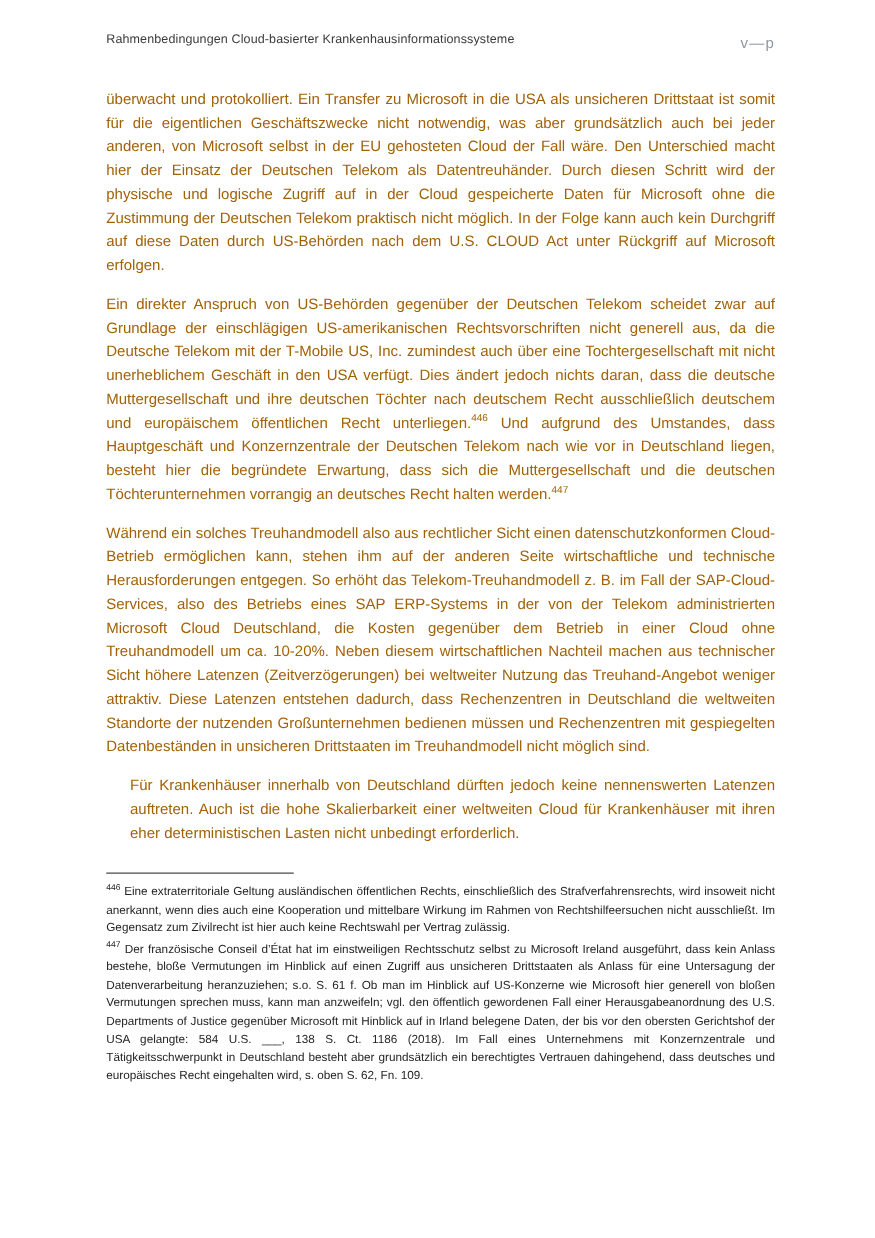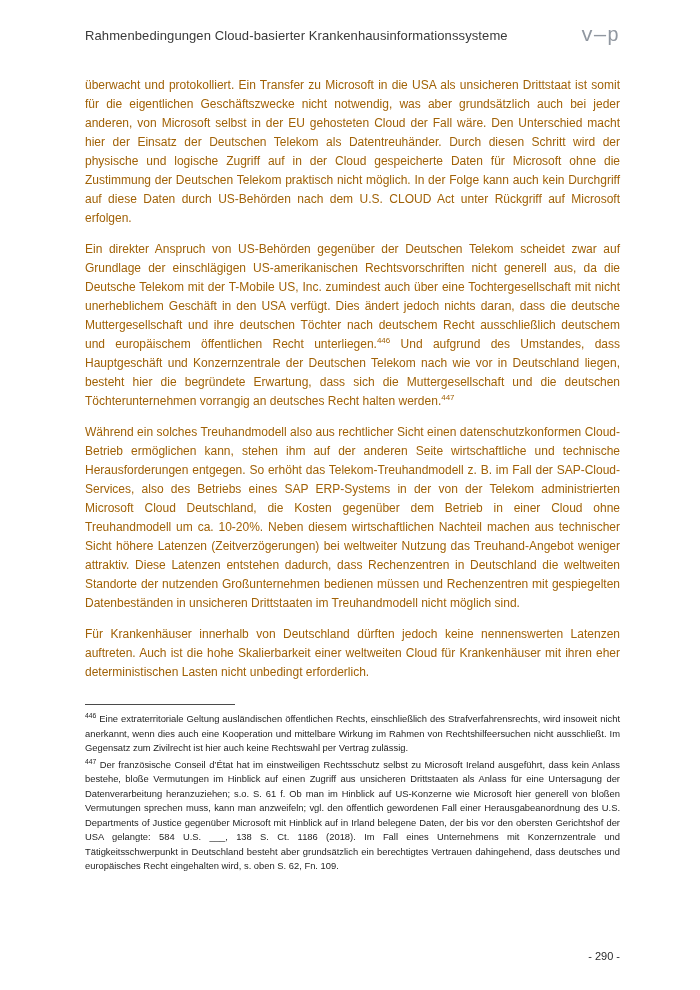--- a/index.html
+++ b/index.html
@@ -15,35 +15,34 @@
     background: #ffffff;
     padding: 26px 80px 26px 85px;
     display: flex; flex-direction: column;
     overflow: hidden;
   }
   .page-header {
     display: flex; justify-content: space-between; align-items: flex-end;
     margin-bottom: 30px;
   }
   .running-title {
-    font-size: 13px; color: #3a3a3a; letter-spacing: 0.1px;
+    font-size: 10px; color: #3a3a3a; letter-spacing: 0.1px;
     padding-bottom: 3px;
   }
   .publisher-logo {
-    font-size: 20px; color: #9097a0; font-weight: 400; letter-spacing: 1px;
+    font-size: 12px; color: #9097a0; font-weight: 400; letter-spacing: 1px;
     line-height: 1;
-    font-family: Liberation Mono, monospace;
   }
   .body-text p {
     font-size: 12px; line-height: 19px;
     text-align: justify;
     margin-bottom: 12px;
     color: #a16207;
   }
-  .body-text p:last-child { margin-bottom: 0; }
+  .body-text p:last-child { margin-bottom: 0; margin-left: 19px; }
   sup.fn-ref {
     font-size: 8px; line-height: 0; vertical-align: super;
   }
   .footnote-rule {
     width: 150px; height: 0;
     border-top: 1px solid #4a4a4a;
     margin-top: 22px; margin-bottom: 7px;
   }
   .footnotes .footnote {
     font-size: 9.4px; line-height: 14.5px;
@@ -81,17 +80,14 @@
   </main>
 
   <div class="footnote-rule"></div>
 
   <section class="footnotes">
     <p class="footnote"><sup class="fn-marker">446</sup> <span>Eine extraterritoriale Geltung ausländischen öffentlichen Rechts, einschließlich des Strafverfahrensrechts, wird insoweit nicht anerkannt, wenn dies auch eine Kooperation und mittelbare Wirkung im Rahmen von Rechtshilfeersuchen nicht ausschließt. Im Gegensatz zum Zivilrecht ist hier auch keine Rechtswahl per Vertrag zulässig.</span></p>
 
     <p class="footnote"><sup class="fn-marker">447</sup> <span>Der französische Conseil d’État hat im einstweiligen Rechtsschutz selbst zu Microsoft Ireland ausgeführt, dass kein Anlass bestehe, bloße Vermutungen im Hinblick auf einen Zugriff aus unsicheren Drittstaaten als Anlass für eine Untersagung der Datenverarbeitung heranzuziehen; s.o. S. 61 f. Ob man im Hinblick auf US-Konzerne wie Microsoft hier generell von bloßen Vermutungen sprechen muss, kann man anzweifeln; vgl. den öffentlich gewordenen Fall einer Herausgabeanordnung des U.S. Departments of Justice gegenüber Microsoft mit Hinblick auf in Irland belegene Daten, der bis vor den obersten Gerichtshof der USA gelangte: 584 U.S. ___, 138 S. Ct. 1186 (2018). Im Fall eines Unternehmens mit Konzernzentrale und Tätigkeitsschwerpunkt in Deutschland besteht aber grundsätzlich ein berechtigtes Vertrauen dahingehend, dass deutsches und europäisches Recht eingehalten wird, s. oben S. 62, Fn. 109.</span></p>
   </section>
 
-  <footer class="page-footer">
-    <span class="page-number">- 290 -</span>
-  </footer>
 
 </div>
 
 </body></html>

